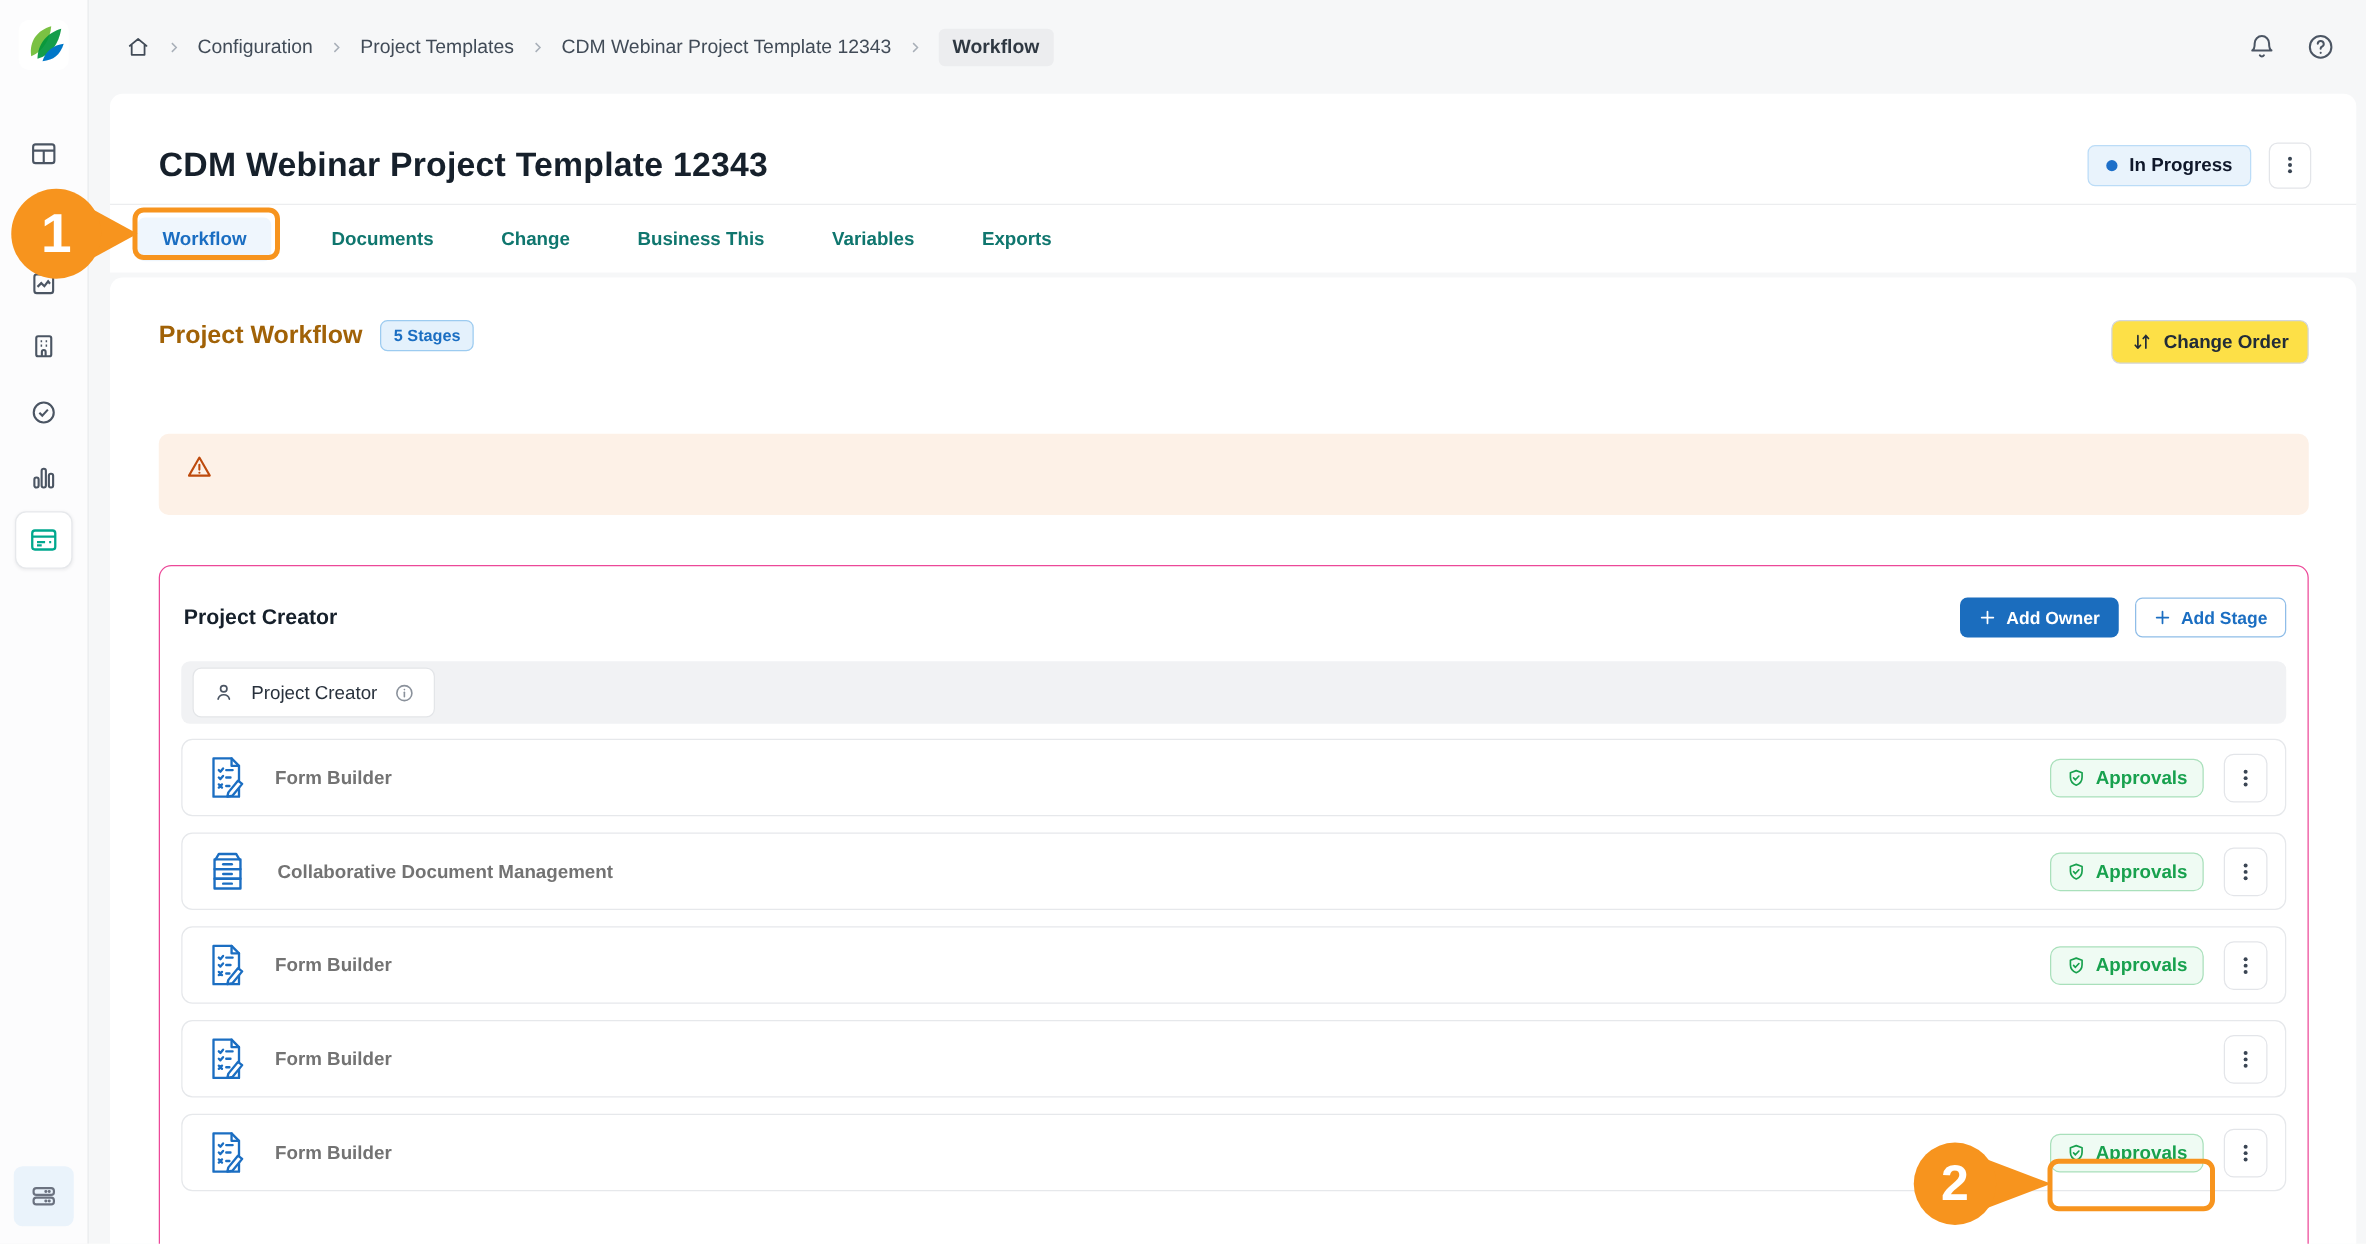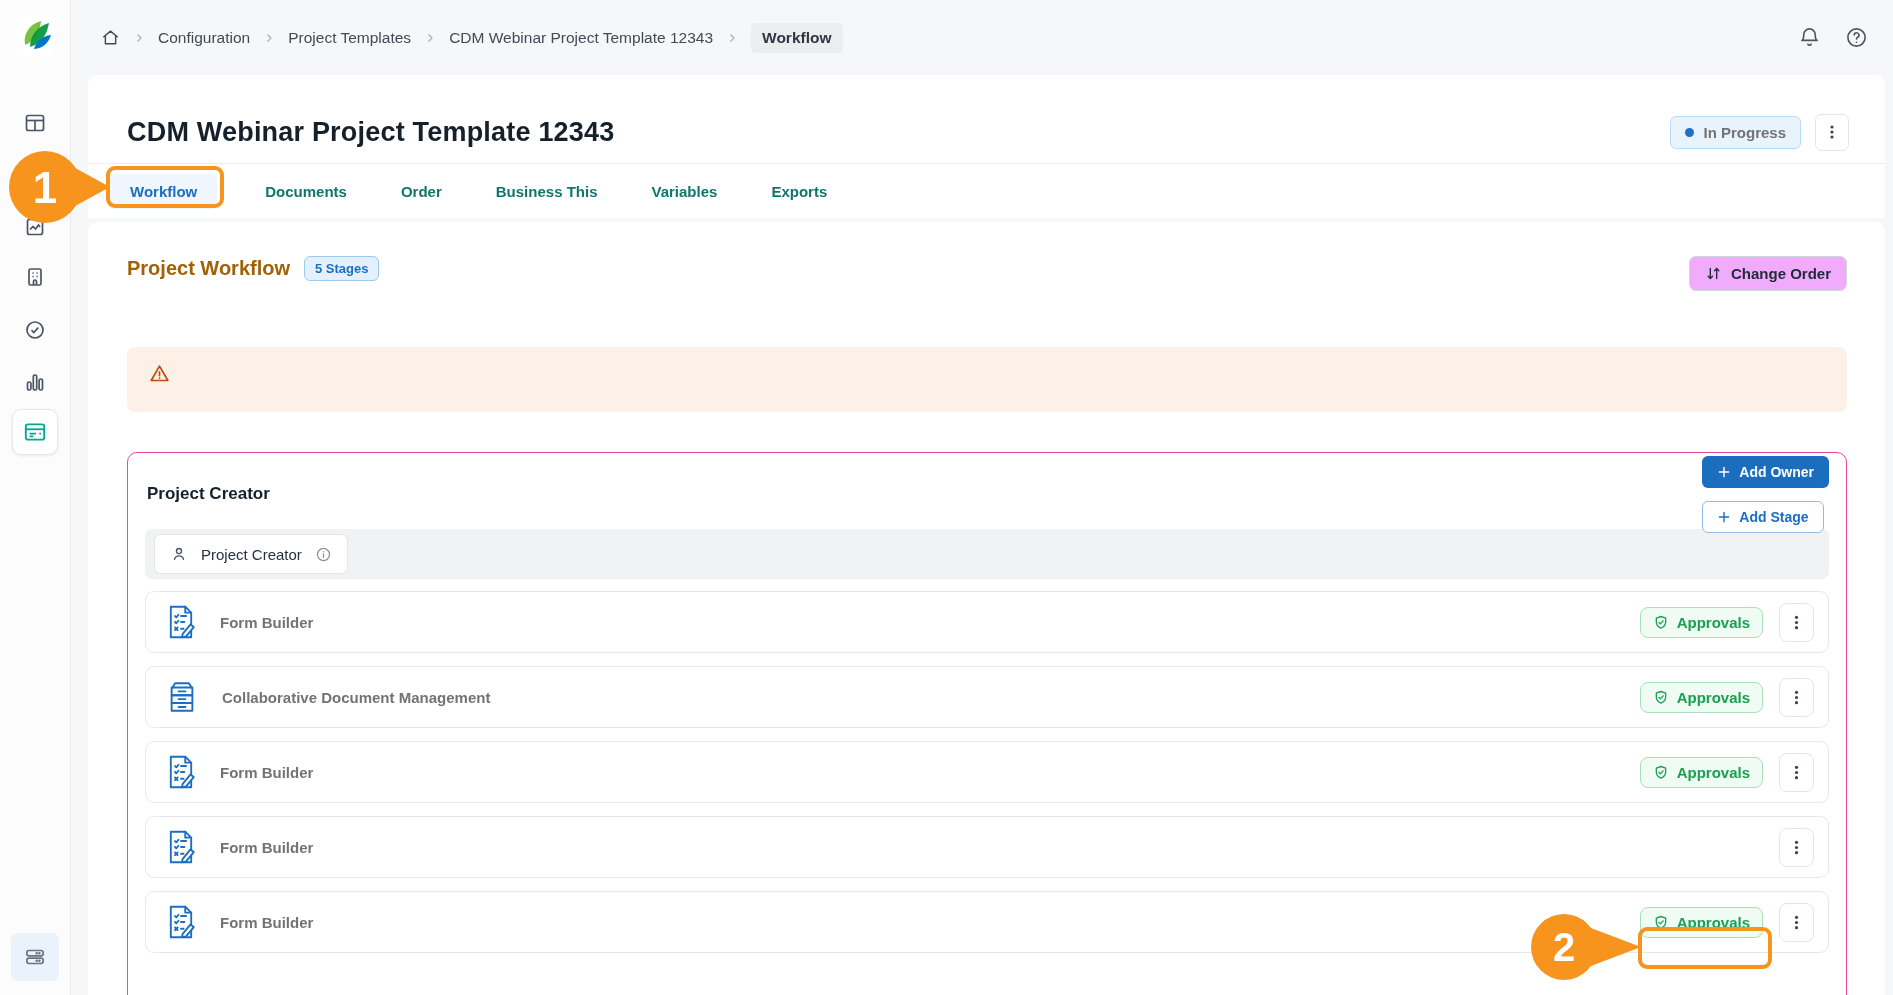--- a/index.html
+++ b/index.html
@@ -40,21 +40,21 @@
 
   .content { padding:0 8px 0 17px; flex:1; display:flex; flex-direction:column; }
 
   
   .card1 { background:#fff; border-radius:10px 10px 0 0; height:143px; }
   .title-row { display:flex; align-items:center; padding:26px 36px 0 39px; height:88px; }
   .page-title { font-size:27px; font-weight:700; color:#16202B; letter-spacing:.2px; }
   .title-right { margin-left:auto; display:flex; align-items:center; gap:14px; }
   .status-badge {
     display:flex; align-items:center; gap:9px; padding:7px 14px; border-radius:6px;
-    background:#E9F3FC; border:1px solid #BBDCF7; color:#737373; font-weight:700; font-size:15px;
+    background:#E9F3FC; border:1px solid #BBDCF7; color:#0f172a; font-weight:700; font-size:15px;
   }
   .status-dot { width:9px; height:9px; border-radius:50%; background:#1D6FC9; }
   .icon-btn { width:34px; height:37px; border:1px solid #E3E5E9; border-radius:7px; background:#fff;
     display:flex; align-items:center; justify-content:center; color:#3A4553; }
 
   .tabs-row { border-top:1px solid #ECEDEF; height:55px; display:flex; align-items:center; padding:0 0 0 22px; gap:42px; }
   .tab { font-size:15px; font-weight:600; color:#0f766e; padding:9px 6px; cursor:pointer; }
   .tab-active { color:#1B6EC2; font-weight:700; background:#EFF6FD; border-radius:6px; padding:9px 20px; }
 
   
@@ -65,36 +65,36 @@
   .wf-head-left { }
   .wf-title-line { display:flex; align-items:center; gap:14px; }
   .wf-heading { font-size:20px; font-weight:700; color:#a16207; }
   .stage-count {
     font-size:13px; font-weight:700; color:#1B6EC2; background:#E4F1FC;
     border:1px solid #9CCBF0; border-radius:6px; padding:4px 10px;
   }
   .wf-desc { margin-top:10px; font-size:15px; color:#3A4450; }
   .btn-change-order {
     margin-left:auto; display:flex; align-items:center; gap:9px; padding:8px 15px;
-    border:1px solid #D3D6DB; border-radius:7px; background:#f0abfc; color:#222C38;
+    border:1px solid #D3D6DB; border-radius:7px; background:#fde047; color:#222C38;
     font-size:15px; font-weight:600;
   }
 
   .warning-banner {
     margin-top:56px; background:#FDF1E7; border-radius:8px; padding:14px 20px 15px 22px;
     display:flex; gap:13px; min-height:65px;
   }
   .warning-icon { color:#BE4A0C; margin-top:2px; }
   .warning-title { font-size:16.5px; font-weight:700; color:#BE4A0C; }
   .warning-msg { margin-top:6px; font-size:15px; color:#BA4B0F; }
 
   .pc-card { margin-top:40px; border:1px solid #ec4899; border-radius:10px; padding:0 17px; height:608px; background:#fff; }
   .pc-head { display:flex; align-items:center; padding:22px 0 0 2px; height:60px; }
   .pc-title { font-size:17px; font-weight:700; color:#16202B; }
-  .pc-actions { margin-left:auto; display:flex; align-items:flex-start; gap:13px;flex-direction:column; }
+  .pc-actions { margin-left:auto; display:flex; align-items:center; gap:13px; }
   .btn-add-owner {
     display:flex; align-items:center; gap:8px; background:#1B6DBE; color:#fff;
     font-size:14px; font-weight:700; border-radius:6px; padding:8px 15px;
   }
   .btn-add-stage {
     display:flex; align-items:center; gap:8px; background:#fff; color:#1B6EC2;
     border:1px solid #8FBDE8; font-size:14px; font-weight:700; border-radius:6px; padding:7px 14px;
   }
 
   .ownership-strip { margin-top:16px; height:50px; background:#F1F2F4; border-radius:7px;
@@ -264,21 +264,21 @@
               <circle cx="8" cy="3" r="1.6"></circle>
                 <circle cx="8" cy="8" r="1.6"></circle>
                 <circle cx="8" cy="13" r="1.6"></circle>
             </svg>
           </button>
         </div>
       </div>
       <nav class="tabs-row">
         <span class="tab tab-active">Workflow</span>
         <span class="tab">Documents</span>
-        <span class="tab">Order</span>
+        <span class="tab">Change</span>
         <span class="tab">Business This</span>
         <span class="tab">Variables</span>
         <span class="tab">Exports</span>
       </nav>
     </section>
 
     <section class="card2">
 
       <div class="wf-head">
         <div class="wf-head-left">

